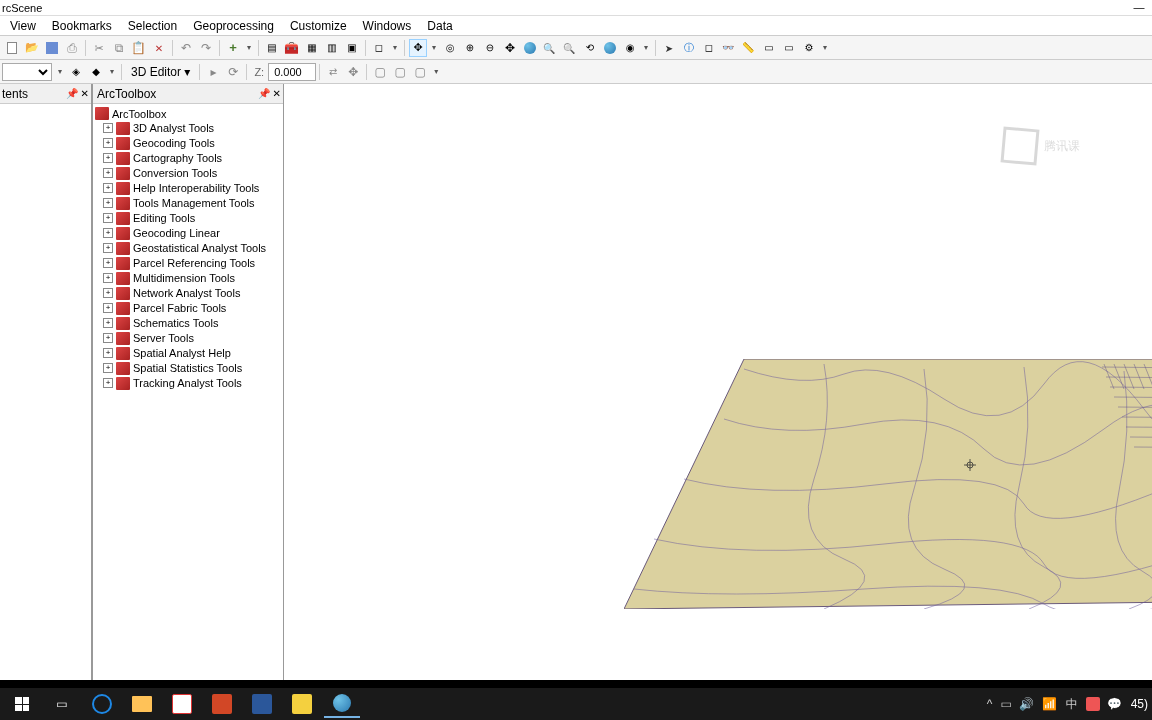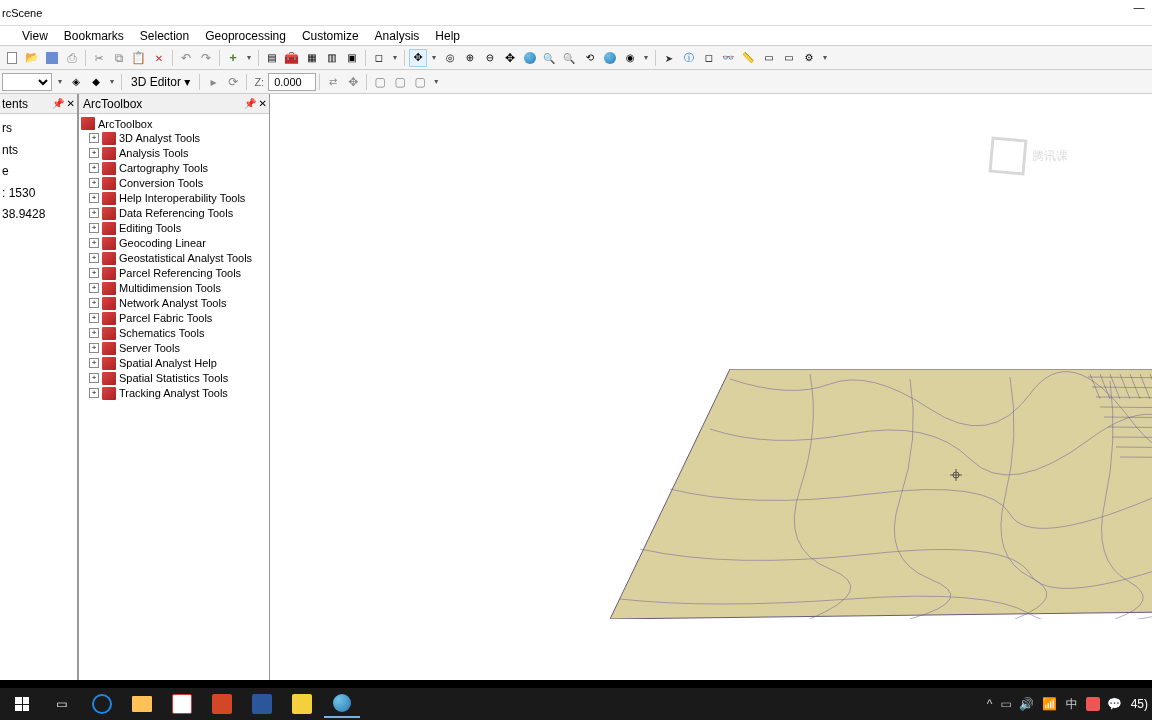--- a/index.html
+++ b/index.html
@@ -1,23 +1,23 @@
 <!DOCTYPE html>
 <html><head>
 <meta charset="utf-8">
 <style>
   * { box-sizing: border-box; margin: 0; padding: 0; font-family: "Segoe UI", Tahoma, sans-serif; font-size: 12px; }
   html, body { width: 1152px; height: 720px; overflow: hidden; background: #fff; }
   
-  .titlebar { height: 26px; background: #fff; border-bottom: 1px solid #ddd; display: flex; align-items: center; padding-left: 2px; position: relative; }
+  .titlebar { height: 16px; background: #fff; border-bottom: 1px solid #ddd; display: flex; align-items: center; padding-left: 2px; position: relative; }
   .titlebar-text { font-size: 11px; }
   .titlebar-btns { position: absolute; right: 4px; top: 0; display: flex; gap: 10px; }
   .titlebar-btn { width: 18px; height: 14px; display: flex; align-items: center; justify-content: center; font-size: 11px; cursor: default; }
   
-  .menubar { height: 20px; background: #fff; display: flex; align-items: center; padding-left: 14px; border-bottom: 1px solid #ccc; }
+  .menubar { height: 20px; background: #fff; display: flex; align-items: center; padding-left: 2px; border-bottom: 1px solid #ccc; }
   .menu-item { padding: 2px 8px; cursor: default; }
   
   .toolbar-row { height: 24px; background: #f5f5f5; display: flex; align-items: center; padding-left: 2px; border-bottom: 1px solid #ccc; }
   .tb-btn { width: 18px; height: 18px; display: flex; align-items: center; justify-content: center; margin: 0 1px; cursor: default; }
   .tb-sep { width: 1px; height: 16px; background: #ccc; margin: 0 3px; }
   .tb-dropdown { width: 12px; display: flex; align-items: center; justify-content: center; font-size: 8px; color: #555; cursor: default; }
   
   .globe-icon { width: 12px; height: 12px; background: radial-gradient(circle at 30% 30%, #6fc3e8, #2a78b0); border-radius: 50%; }
   .doc-icon { width: 10px; height: 12px; background: #fff; border: 1px solid #888; }
   .plus-icon::before { content: "+"; font-weight: bold; color: #4a7a2c; font-size: 13px; }
@@ -30,21 +30,21 @@
   .zoom-out-icon::before { content: "🔍"; font-size: 10px; filter: grayscale(1); }
   .arrow-icon::before { content: "➤"; font-size: 10px; color: #333; }
   
   .editor-toolbar { height: 24px; background: #f5f5f5; display: flex; align-items: center; padding-left: 2px; border-bottom: 1px solid #ccc; }
   .editor-combo { width: 50px; height: 18px; border: 1px solid #aaa; background: #fff; margin-right: 2px; }
   .editor-label { padding: 0 6px; cursor: default; }
   .editor-input { width: 48px; height: 18px; border: 1px solid #aaa; background: #fff; padding: 0 5px; font-size: 11px; }
   
   .content { display: flex; height: 614px; }
   
-  .left-panel { width: 78px; background: #fff; border-right: 1px solid #999; overflow: hidden; }
+  .left-panel { width: 92px; background: #fff; border-right: 1px solid #999; overflow: hidden; }
   .panel-header { height: 20px; background: #f0f0f0; border-bottom: 1px solid #ccc; display: flex; align-items: center; padding-left: 2px; font-size: 11px; overflow: hidden; position: relative; }
   .panel-pin { position: absolute; right: 12px; font-size: 10px; cursor: default; }
   .panel-close { position: absolute; right: 2px; font-size: 10px; cursor: default; }
   .left-body { padding: 4px 2px; font-size: 11px; line-height: 1.8; overflow: hidden; }
   .left-body div { white-space: nowrap; }
   
   .toolbox-panel { width: 192px; background: #fff; border-right: 1px solid #999; border-left: 1px solid #999; display: flex; flex-direction: column; }
   .toolbox-header { height: 20px; background: #f0f0f0; border-bottom: 1px solid #ccc; display: flex; align-items: center; padding-left: 4px; font-size: 11px; position: relative; }
   .tree { padding: 2px; overflow-y: auto; flex: 1; }
   .tree-root { display: flex; align-items: center; padding: 1px 0; cursor: default; }
@@ -55,21 +55,21 @@
   .tree-label { font-size: 11px; white-space: nowrap; }
   
   .scene-view { flex: 1; background: #fff; position: relative; overflow: hidden; }
   .perspective-plane {
     position: absolute;
     left: 340px; top: 275px;
     width: 800px; height: 250px;
   }
   .plane-svg { width: 100%; height: 100%; }
   
-  .watermark { position: absolute; right: 12px; top: 42px; width: 150px; height: 40px; opacity: 0.15; display: flex; align-items: center; }
+  .watermark { position: absolute; right: 0; top: 42px; width: 150px; height: 40px; opacity: 0.15; display: flex; align-items: center; }
   .watermark-cube { width: 36px; height: 36px; border: 3px solid #000; margin-right: 6px; transform: rotate(5deg); }
   
   .bottom-strip { height: 8px; background: #000; position: absolute; bottom: 32px; left: 0; right: 0; }
   
   .taskbar { position: absolute; bottom: 0; left: 0; right: 0; height: 32px; background: #1a1a1a; display: flex; align-items: center; padding: 0 4px; }
   .task-item { width: 36px; height: 28px; display: flex; align-items: center; justify-content: center; margin-right: 4px; cursor: default; }
   .tray { position: absolute; right: 4px; display: flex; align-items: center; gap: 8px; color: #fff; font-size: 11px; }
   .tray-icon { color: #ccc; font-size: 12px; }
   
   .win-start { width: 14px; height: 14px; display: grid; grid-template: 1fr 1fr / 1fr 1fr; gap: 1px; }
@@ -87,22 +87,22 @@
     <div class="titlebar-btn">—</div>
   </div>
 </div>
 
 <div class="menubar">
   <div class="menu-item">View</div>
   <div class="menu-item">Bookmarks</div>
   <div class="menu-item">Selection</div>
   <div class="menu-item">Geoprocessing</div>
   <div class="menu-item">Customize</div>
-  <div class="menu-item">Analysis</div>
-  <div class="menu-item">Help</div>
+  <div class="menu-item">Windows</div>
+  <div class="menu-item">Data</div>
 </div>
 
 <div class="toolbar-row">
   <div class="tb-btn">
       <div class="doc-icon"></div>
     </div>
   <div class="tb-btn">
       <span style="font-size:11px">📂</span>
     </div>
   <div class="tb-btn">
@@ -263,35 +263,20 @@
   <div class="tb-dropdown">▾</div>
 </div>
 
 <div class="content">
 
   <div class="left-panel">
     <div class="panel-header">
       <span>tents</span>
       <span class="panel-pin">📌</span>
       <span class="panel-close">✕</span>
-    </div>
-    <div class="left-body">
-      <div>rs</div>
-      <div></div>
-      <div></div>
-      <div></div>
-      <div></div>
-      <div></div>
-      <div>nts</div>
-      <div></div>
-      <div></div>
-      <div>e</div>
-      <div>: 1530</div>
-      <div></div>
-      <div>38.9428</div>
     </div>
   </div>
 
   <div class="toolbox-panel">
     <div class="toolbox-header">
       <span>ArcToolbox</span>
       <span class="panel-pin">📌</span>
       <span class="panel-close">✕</span>
     </div>
     <div class="tree">
@@ -301,41 +286,41 @@
       </div>
       <div id="tree-items">
           <div class="tree-node">
             <div class="tree-expand">+</div>
             <div class="tree-icon"></div>
             <span class="tree-label">3D Analyst Tools</span>
           </div>
           <div class="tree-node">
             <div class="tree-expand">+</div>
             <div class="tree-icon"></div>
-            <span class="tree-label">Analysis Tools</span>
+            <span class="tree-label">Geocoding Tools</span>
           </div>
           <div class="tree-node">
             <div class="tree-expand">+</div>
             <div class="tree-icon"></div>
             <span class="tree-label">Cartography Tools</span>
           </div>
           <div class="tree-node">
             <div class="tree-expand">+</div>
             <div class="tree-icon"></div>
             <span class="tree-label">Conversion Tools</span>
           </div>
           <div class="tree-node">
             <div class="tree-expand">+</div>
             <div class="tree-icon"></div>
             <span class="tree-label">Help Interoperability Tools</span>
           </div>
           <div class="tree-node">
             <div class="tree-expand">+</div>
             <div class="tree-icon"></div>
-            <span class="tree-label">Data Referencing Tools</span>
+            <span class="tree-label">Tools Management Tools</span>
           </div>
           <div class="tree-node">
             <div class="tree-expand">+</div>
             <div class="tree-icon"></div>
             <span class="tree-label">Editing Tools</span>
           </div>
           <div class="tree-node">
             <div class="tree-expand">+</div>
             <div class="tree-icon"></div>
             <span class="tree-label">Geocoding Linear</span>

